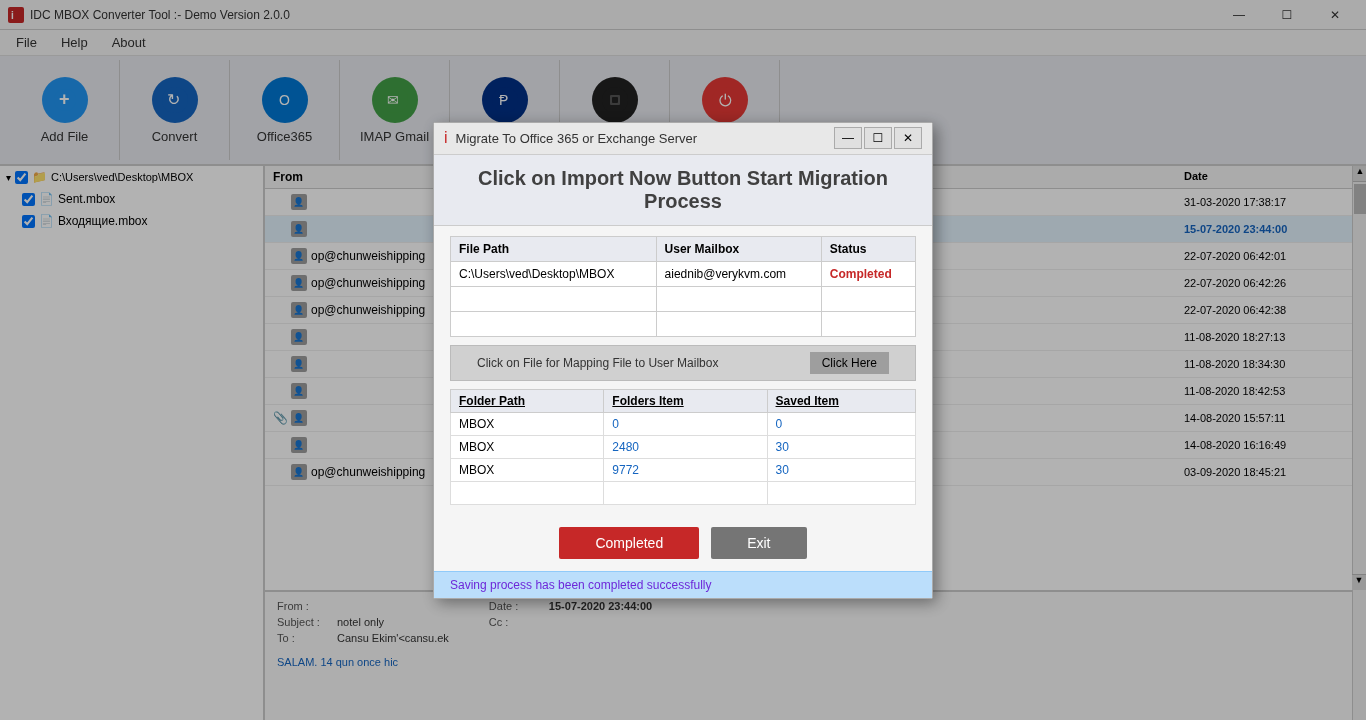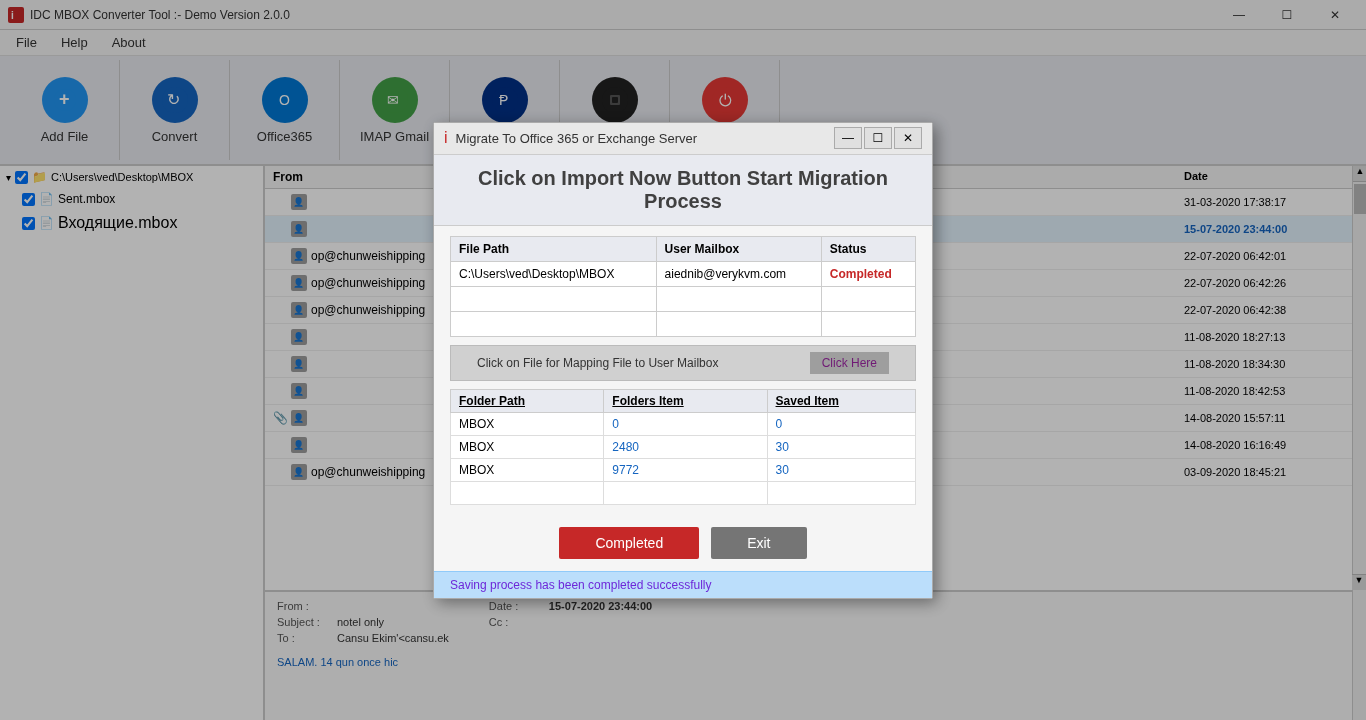--- a/index.html
+++ b/index.html
@@ -200,21 +200,21 @@
     }
     .status-completed { color: #c62828; font-weight: bold; }
 
     .mapping-row {
       display: flex; align-items: center;
       background: #d0d0d0; padding: 6px 26px; margin: 8px 0;
       border: 1px solid #bbb;
     }
     .mapping-text { flex: 1; font-size: 12px; color: #333; }
     .click-here-btn {
-      background: #9E9E9E; color: #701a75; border: none;
+      background: #9E9E9E; color: #000000; border: none;
       padding: 4px 12px; cursor: pointer; font-size: 12px;
     }
 
     .logs-section { margin-top: 6px; }
     .logs-title { font-size: 13px; font-weight: bold; margin-bottom: 4px; color: #333; }
     .logs-table {
       width: 100%; border-collapse: collapse; font-size: 12px;
     }
     .logs-table th {
       background: #e8eaf0; padding: 4px 8px; text-align: left;
@@ -361,21 +361,21 @@
       <span style="font-size:11px;">C:\Users\ved\Desktop\MBOX</span>
     </div>
     <div class="tree-item tree-child">
       <input type="checkbox" checked="" class="tree-checkbox" style="">
       <span style="color:#2196F3; margin-right:4px; font-size:12px;">📄</span>
       <span style="font-size:12px;">Sent.mbox</span>
     </div>
     <div class="tree-item tree-child">
       <input type="checkbox" checked="" class="tree-checkbox" style="">
       <span style="color:#2196F3; margin-right:4px; font-size:12px;">📄</span>
-      <span style="font-size:16px;">Входящие.mbox</span>
+      <span style="font-size:12px;">Входящие.mbox</span>
     </div>
   </div>
 
   <div class="right-panel">
     <div class="email-list-header">
       <span class="col-from">From</span>
       <span class="col-subject" style="padding-left:60px;">Subject</span>
       <span class="col-date">Date</span>
     </div>
     <div class="email-rows">

